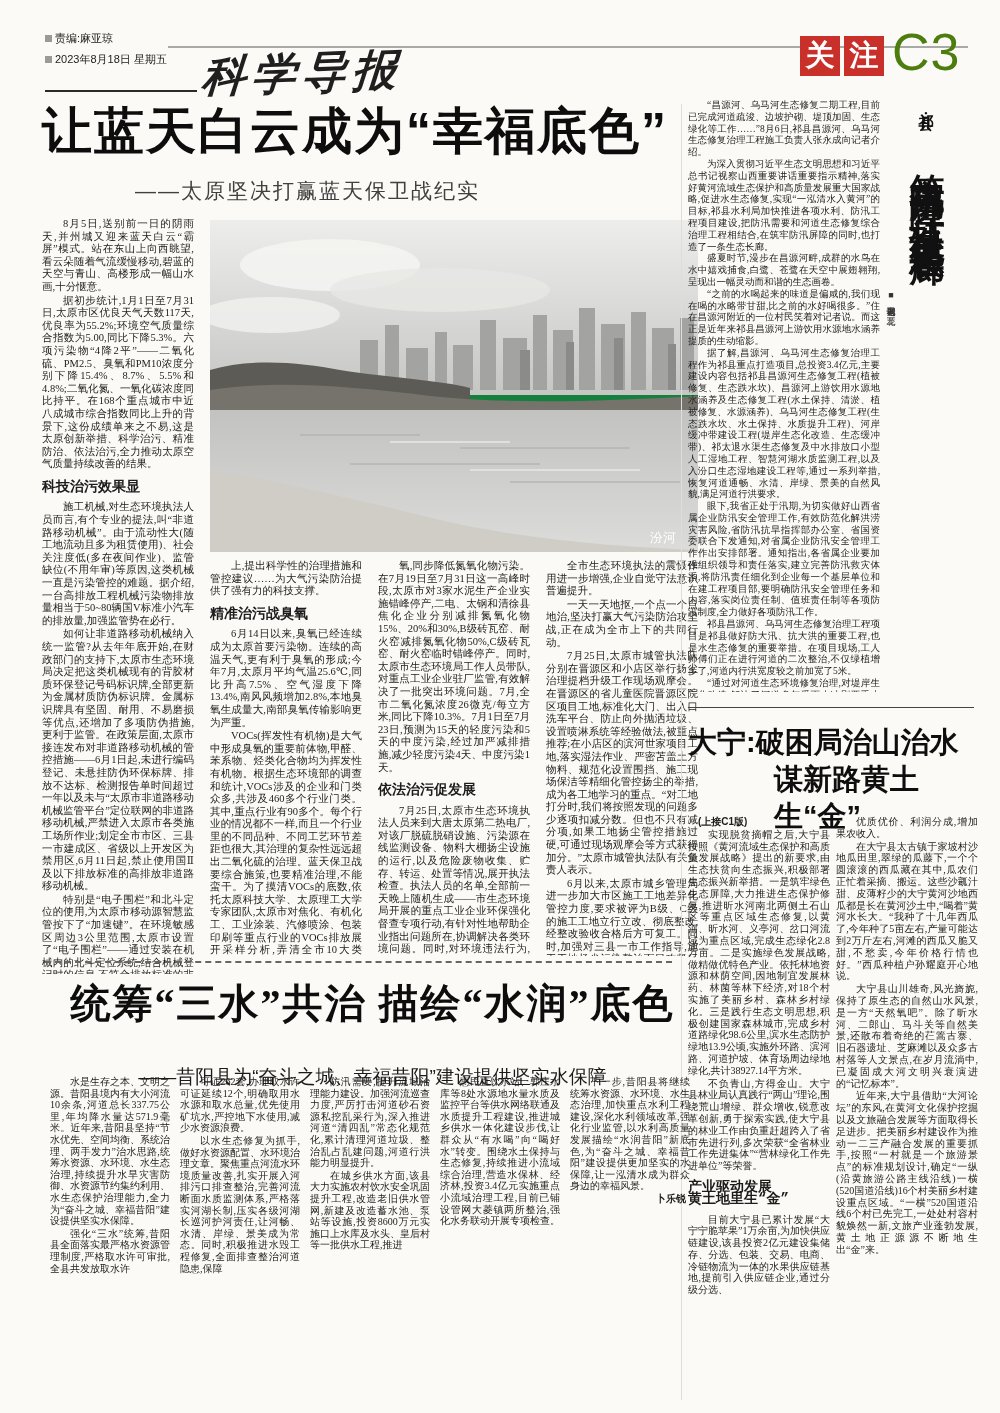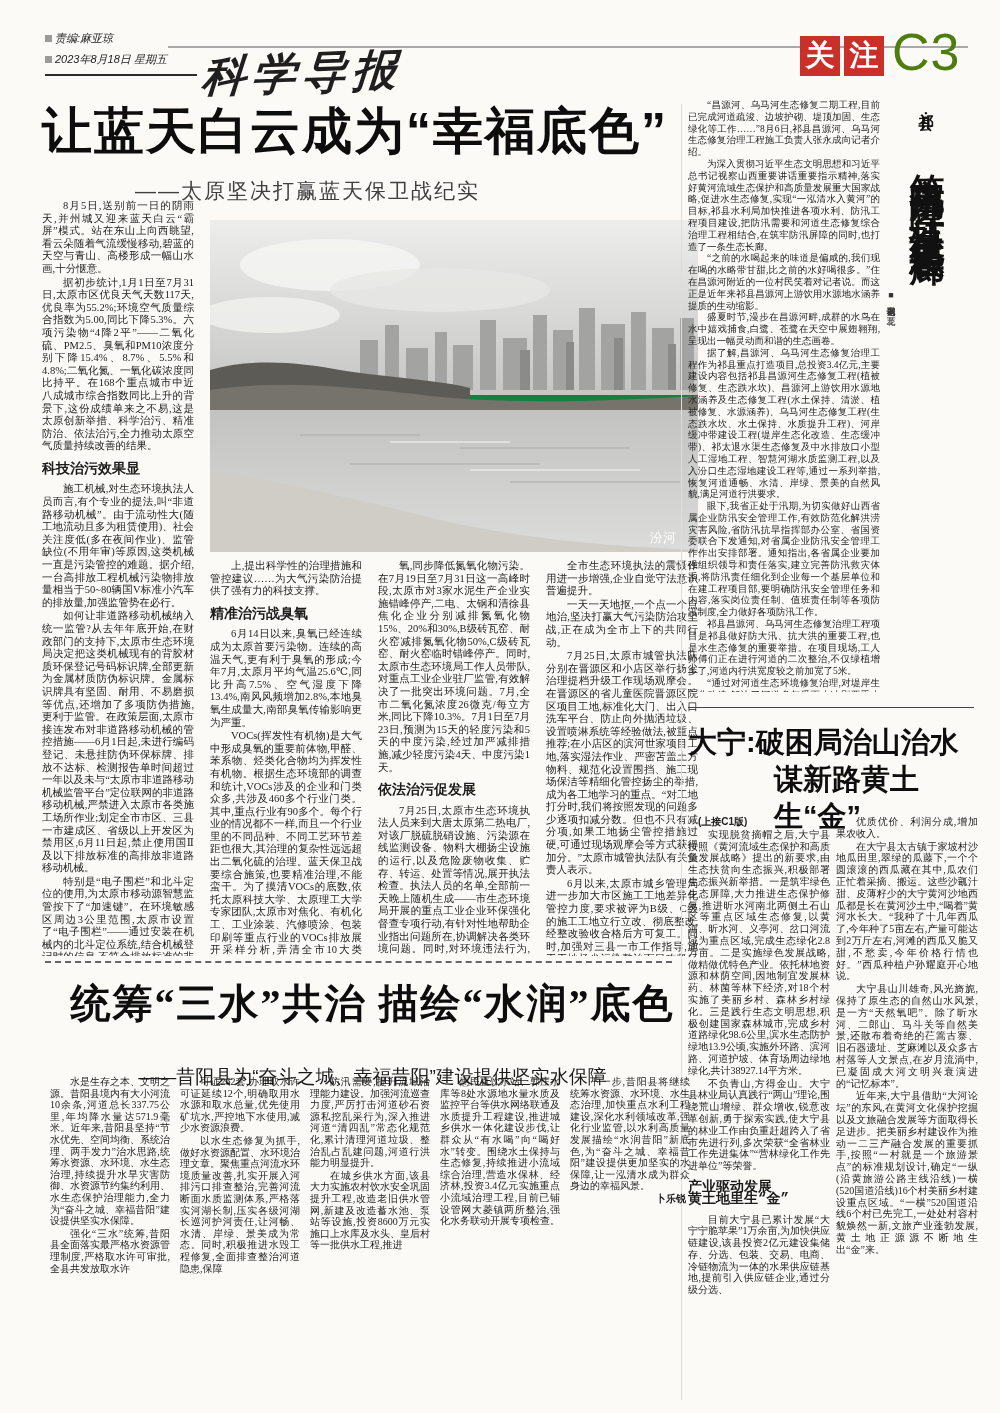--- a/index.html
+++ b/index.html
@@ -2,21 +2,21 @@
 <html><head>
 <meta charset="utf-8">
 <style>
   html,body{margin:0;padding:0;}
   body{width:1000px;height:1413px;background:#fbfaf6;position:relative;overflow:hidden;
        font-family:"Liberation Serif","DejaVu Serif",serif;color:#1c1c1c;}
   .abs{position:absolute;}
   
   .topline{left:168px;top:46px;width:800px;height:2px;background:#a9a9a7;}
   .meta{left:45px;top:28px;width:152px;font-size:11px;line-height:1.9;
-        font-family:"Liberation Sans",sans-serif;border-bottom:2px solid #2b2b2b;padding-bottom:4px;color:#222;font-style:italic;}
+        font-family:"Liberation Sans",sans-serif;border-bottom:2px solid #2b2b2b;padding-bottom:20px;color:#222;}
   .meta .sq{display:inline-block;width:7px;height:7px;background:#9a9a98;margin-right:3px;}
   .masthead{left:202px;top:44px;font-size:44px;font-weight:bold;font-style:italic;
             letter-spacing:6px;transform:skewX(-6deg) rotate(-2deg);color:#1f1f1f;}
   .secbox-wrap{left:800px;top:36px;display:flex;gap:4px;}
   .secbox{width:40px;height:40px;background:#c9302a;color:#fff;font-family:"Liberation Sans",sans-serif;
           font-size:29px;font-weight:bold;display:flex;align-items:center;justify-content:center;}
   .pageno{left:892px;top:22px;font-size:52px;font-family:"Liberation Sans",sans-serif;color:#4d7c0f;letter-spacing:1px;}
   
   .m-headline{left:42px;top:98px;width:640px;font-size:50px;font-weight:bold;
               font-family:"Liberation Sans","DejaVu Sans",sans-serif;letter-spacing:2px;color:#0d0d0d;}
@@ -67,21 +67,21 @@
 <div class="abs masthead">科学导报</div>
 <div class="abs secbox-wrap">
   <div class="secbox">关</div>
   <div class="secbox">注</div>
 </div>
 <div class="abs pageno">C3</div>
 
 <h1 class="abs m-headline" style="margin:0;">让蓝天白云成为“幸福底色”</h1>
 <div class="abs m-subhead">——太原坚决打赢蓝天保卫战纪实</div>
 
-<div class="abs colbody" style="left:42px;top:200px;width:152px;height:756px;">
+<div class="abs colbody" style="left:42px;top:218px;width:152px;height:756px;">
     <div class="blk p">8月5日,送别前一日的阴雨天,并州城又迎来蓝天白云“霸屏”模式。站在东山上向西眺望,看云朵随着气流缓慢移动,碧蓝的天空与青山、高楼形成一幅山水画,十分惬意。</div>
     <div class="blk p">据初步统计,1月1日至7月31日,太原市区优良天气天数117天,优良率为55.2%;环境空气质量综合指数为5.00,同比下降5.3%。六项污染物“4降2平”——二氧化硫、PM2.5、臭氧和PM10浓度分别下降15.4%、8.7%、5.5%和4.8%;二氧化氮、一氧化碳浓度同比持平。在168个重点城市中近八成城市综合指数同比上升的背景下,这份成绩单来之不易,这是太原创新举措、科学治污、精准防治、依法治污,全力推动太原空气质量持续改善的结果。</div>
     <div class="blk h">科技治污效果显</div>
     <div class="blk p">施工机械,对生态环境执法人员而言,有个专业的提法,叫“非道路移动机械”。由于流动性大(随工地流动且多为租赁使用)、社会关注度低(多在夜间作业)、监管缺位(不用年审)等原因,这类机械一直是污染管控的难题。据介绍,一台高排放工程机械污染物排放量相当于50~80辆国V标准小汽车的排放量,加强监管势在必行。</div>
     <div class="blk p">如何让非道路移动机械纳入统一监管?从去年年底开始,在财政部门的支持下,太原市生态环境局决定把这类机械现有的背胶材质环保登记号码标识牌,全部更新为金属材质防伪标识牌。金属标识牌具有坚固、耐用、不易磨损等优点,还增加了多项防伪措施,更利于监管。在政策层面,太原市接连发布对非道路移动机械的管控措施——6月1日起,未进行编码登记、未悬挂防伪环保标牌、排放不达标、检测报告单时间超过一年以及未与“太原市非道路移动机械监管平台”定位联网的非道路移动机械,严禁进入太原市各类施工场所作业;划定全市市区、三县一市建成区、省级以上开发区为禁用区,6月11日起,禁止使用国Ⅱ及以下排放标准的高排放非道路移动机械。</div>
     <div class="blk p">特别是“电子围栏”和北斗定位的使用,为太原市移动源智慧监管按下了“加速键”。在环境敏感区周边3公里范围,太原市设置了“电子围栏”——通过安装在机械内的北斗定位系统,结合机械登记时的信息,不符合排放标准的非道路移动机械进入“电子围栏”内,系统自动报警,有力破解了非道路移动机械监管在人力、物力等方面的难点痛点,既实现了技术的新突破,也带来了治气的新成果。</div>
   </div>
 
 <div class="abs photo">
   <svg width="488" height="332" viewBox="0 0 488 332">
@@ -160,22 +160,22 @@
       <div class="blk p">7月25日,太原市城管执法队分别在晋源区和小店区举行扬尘治理提档升级工作现场观摩会。在晋源区的省儿童医院晋源区院区项目工地,标准化大门、出入口洗车平台、防止向外抛洒垃圾、设置喷淋系统等经验做法,被重点推荐;在小店区的滨河世家项目工地,落实湿法作业、严密苫盖土方物料、规范化设置围挡、施工现场保洁等精细化管控扬尘的举措,成为各工地学习的重点。“对工地打分时,我们将按照发现的问题多少逐项扣减分数。但也不只有减分项,如果工地扬尘管控措施过硬,可通过现场观摩会等方式获得加分。”太原市城管执法队有关负责人表示。</div>
       <div class="blk p">6月以来,太原市城乡管理局进一步加大市区施工工地差异化管控力度,要求被评为B级、C级的施工工地立行立改、彻底整改,经整改验收合格后方可复工。同时,加强对三县一市工作指导,施工工地扬尘污染整治百日攻坚行动取得良好效果。7月,全市PM10浓度50微克/每立方米,同比下降9.1%。</div>
     </div>
 
 </div>
 
 <div class="abs vdiv"></div>
 <div class="abs qx-body">
     <div class="blk p">“昌源河、乌马河生态修复二期工程,目前已完成河道疏浚、边坡护砌、堤顶加固、生态绿化等工作……”8月6日,祁县昌源河、乌马河生态修复治理工程施工负责人张永成向记者介绍。</div>
     <div class="blk p">为深入贯彻习近平生态文明思想和习近平总书记视察山西重要讲话重要指示精神,落实好黄河流域生态保护和高质量发展重大国家战略,促进水生态修复,实现“一泓清水入黄河”的目标,祁县水利局加快推进各项水利、防汛工程项目建设,把防汛需要和河道生态修复综合治理工程相结合,在筑牢防汛屏障的同时,也打造了一条生态长廊。</div>
+    <div class="blk p">盛夏时节,漫步在昌源河畔,成群的水鸟在水中嬉戏捕食,白鹭、苍鹭在天空中展翅翱翔,呈现出一幅灵动而和谐的生态画卷。</div>
     <div class="blk p">“之前的水喝起来的味道是偏咸的,我们现在喝的水略带甘甜,比之前的水好喝很多。”住在昌源河附近的一位村民笑着对记者说。而这正是近年来祁县昌源河上游饮用水源地水涵养提质的生动缩影。</div>
-    <div class="blk p">盛夏时节,漫步在昌源河畔,成群的水鸟在水中嬉戏捕食,白鹭、苍鹭在天空中展翅翱翔,呈现出一幅灵动而和谐的生态画卷。</div>
     <div class="blk p">据了解,昌源河、乌马河生态修复治理工程作为祁县重点打造项目,总投资3.4亿元,主要建设内容包括祁县昌源河生态修复工程(植被修复、生态跌水坎)、昌源河上游饮用水源地水涵养及生态修复工程(水土保持、清淤、植被修复、水源涵养)、乌马河生态修复工程(生态跌水坎、水土保持、水质提升工程)、河岸缓冲带建设工程(堤岸生态化改造、生态缓冲带)、祁太退水渠生态修复及中水排放口小型人工湿地工程、智慧河湖水质监测工程,以及入汾口生态湿地建设工程等,通过一系列举措,恢复河道通畅、水清、岸绿、景美的自然风貌,满足河道行洪要求。</div>
     <div class="blk p">眼下,我省正处于汛期,为切实做好山西省属企业防汛安全管理工作,有效防范化解洪涝灾害风险,省防汛抗旱指挥部办公室、省国资委联合下发通知,对省属企业防汛安全管理工作作出安排部署。通知指出,各省属企业要加强组织领导和责任落实,建立完善防汛救灾体系,将防汛责任细化到企业每一个基层单位和在建工程项目部,要明确防汛安全管理任务和内容,落实岗位责任制、值班责任制等各项防汛制度,全力做好各项防汛工作。</div>
     <div class="blk p">祁县昌源河、乌马河生态修复治理工程项目是祁县做好防大汛、抗大洪的重要工程,也是水生态修复的重要举措。在项目现场,工人师傅们正在进行河道的二次整治,不仅绿植增多了,河道内行洪宽度较之前加宽了5米。</div>
     <div class="blk p">“通过对河道生态环境修复治理,对堤岸生态化改造,解决了河道多年受雨水冲刷严重水土流失的问题,大大提升了河道行洪能力,为安全度汛提供了保证。”祁县水利局河道站科员张娜说。</div>
   </div>
 <div class="abs qx-headline">
   <span class="qx-kicker">祁县:</span><span class="qx-gap"></span><span class="qx-big">筑牢防汛屏障</span><span class="qx-gap"></span><span class="qx-big">打造绿色生态长廊</span>
 </div>
 <div class="abs qx-byline">■本刊见习记者 王花</div>
 

